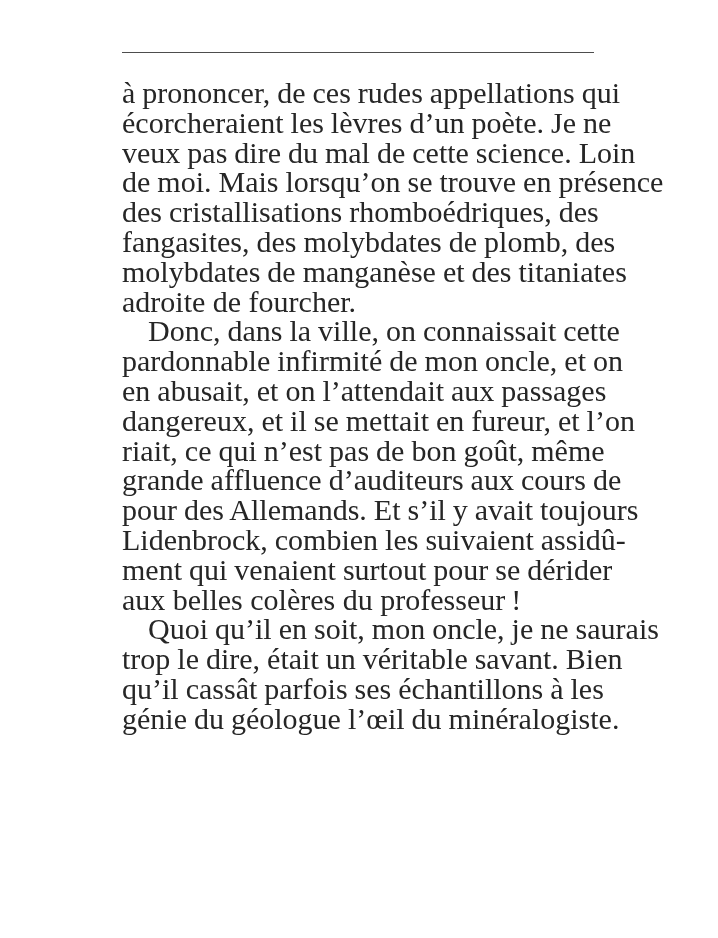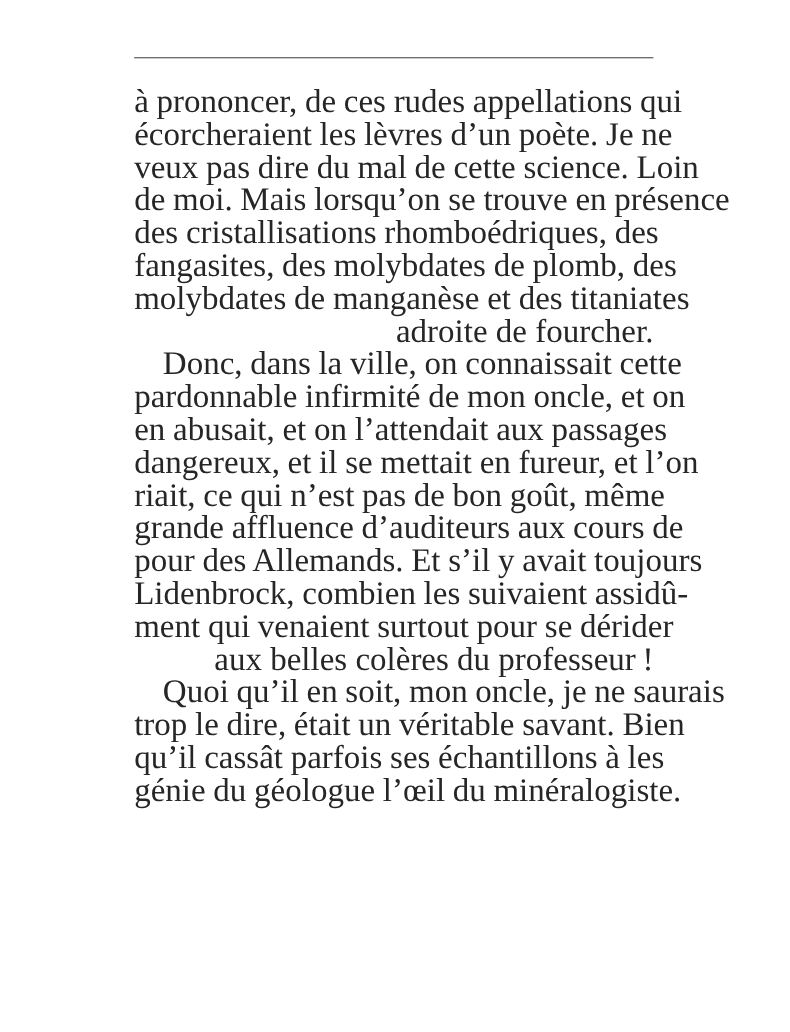--- a/index.html
+++ b/index.html
@@ -52,21 +52,21 @@
   }
   .para { margin: 0; padding: 0; }
   .line {
     display: block;
     text-align: justify;
     text-align-last: justify;
     word-spacing: -0.5px;
     white-space: nowrap;
   }
   .line.end {
-    text-align: right;
+    text-align: left;
     text-align-last: auto;
     word-spacing: 0;
   }
   .line.indent {
     text-indent: 26px;
   }
 </style>
 </head>
 <body>
 

